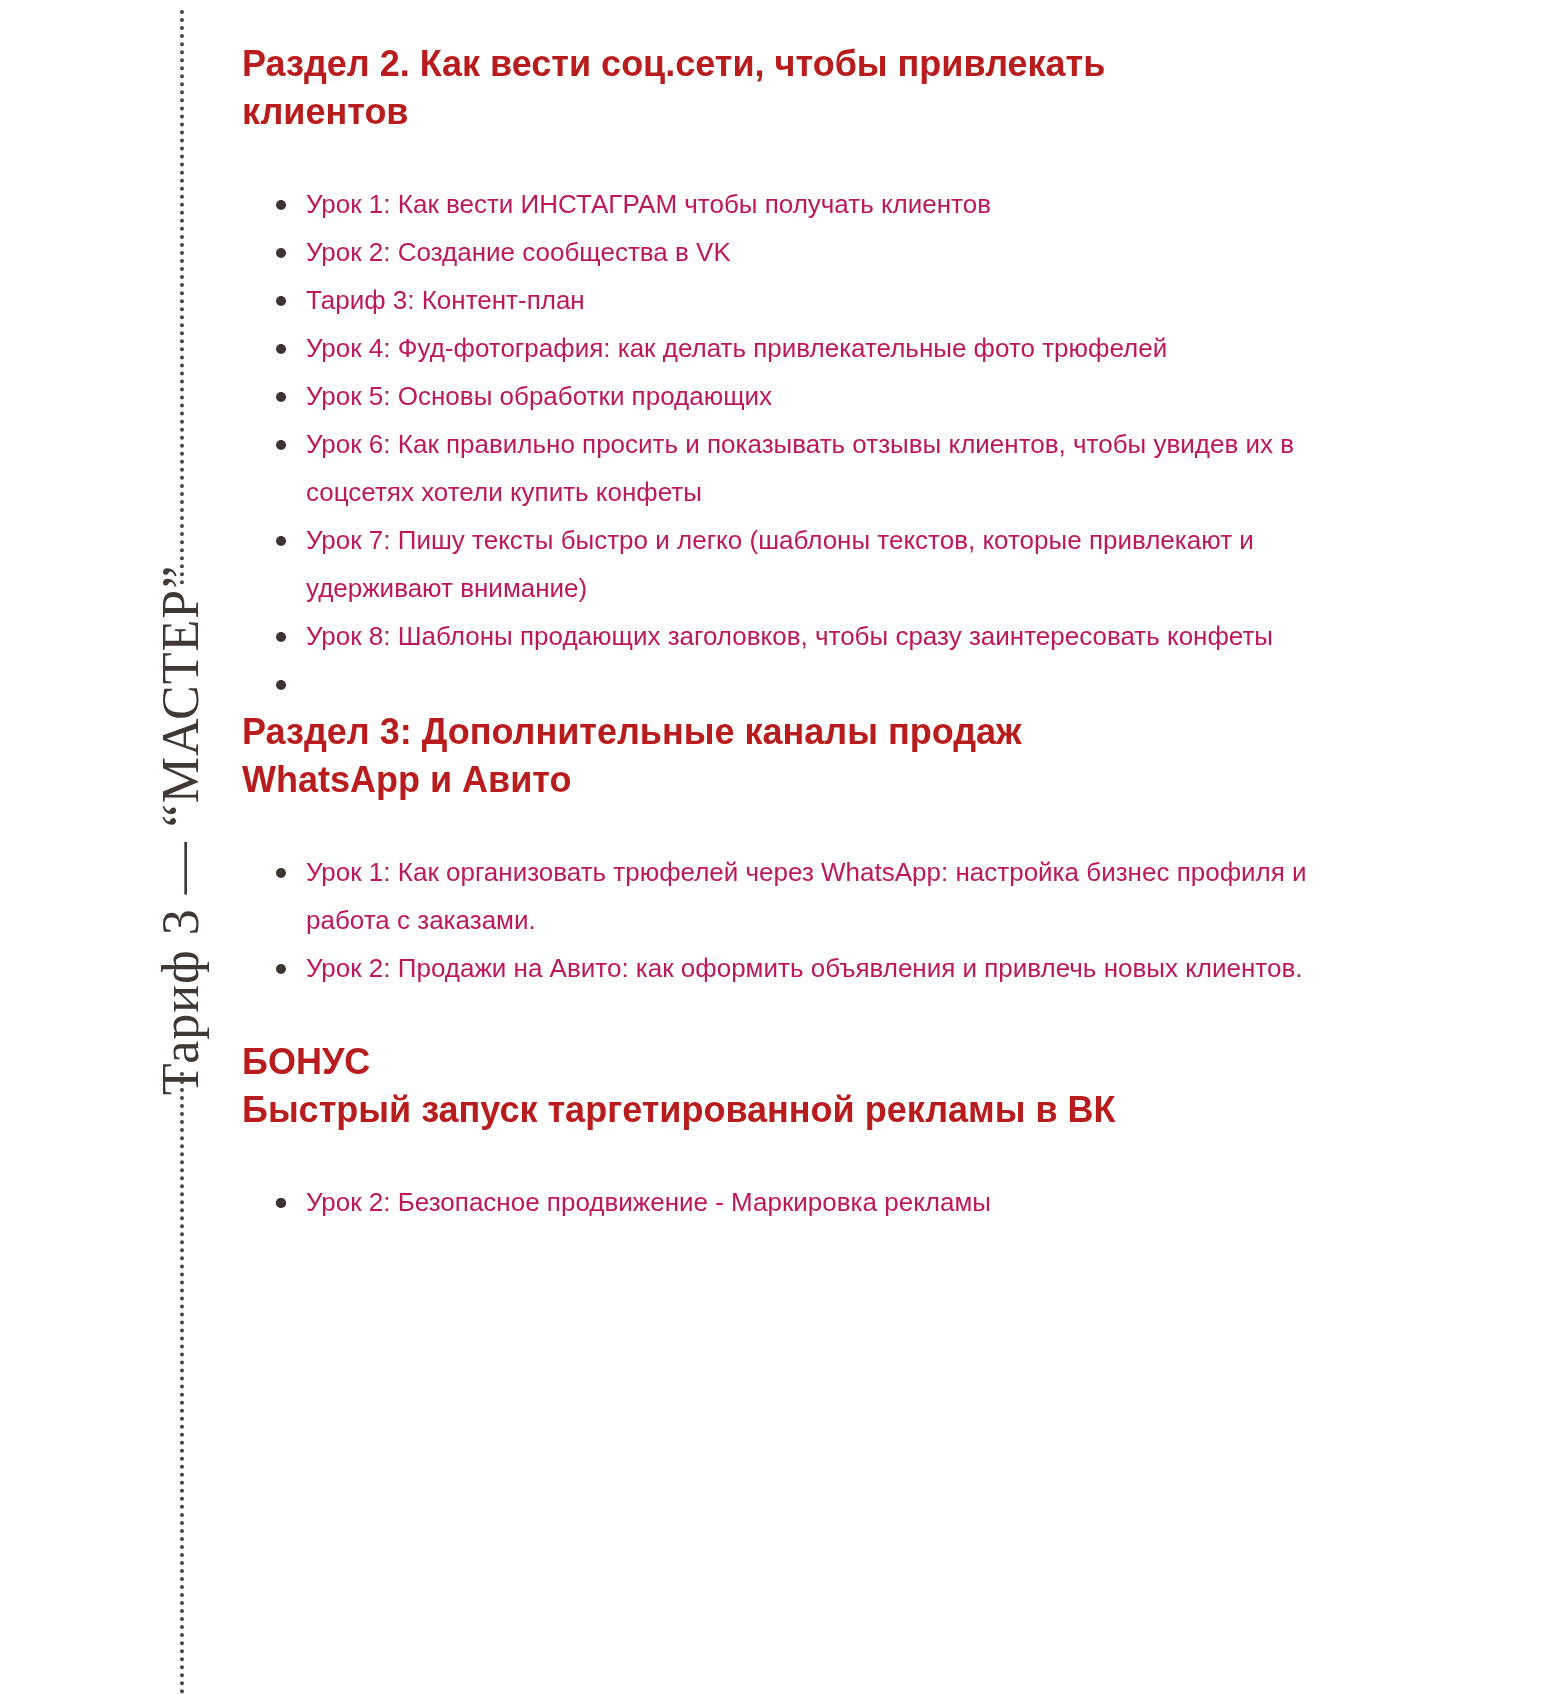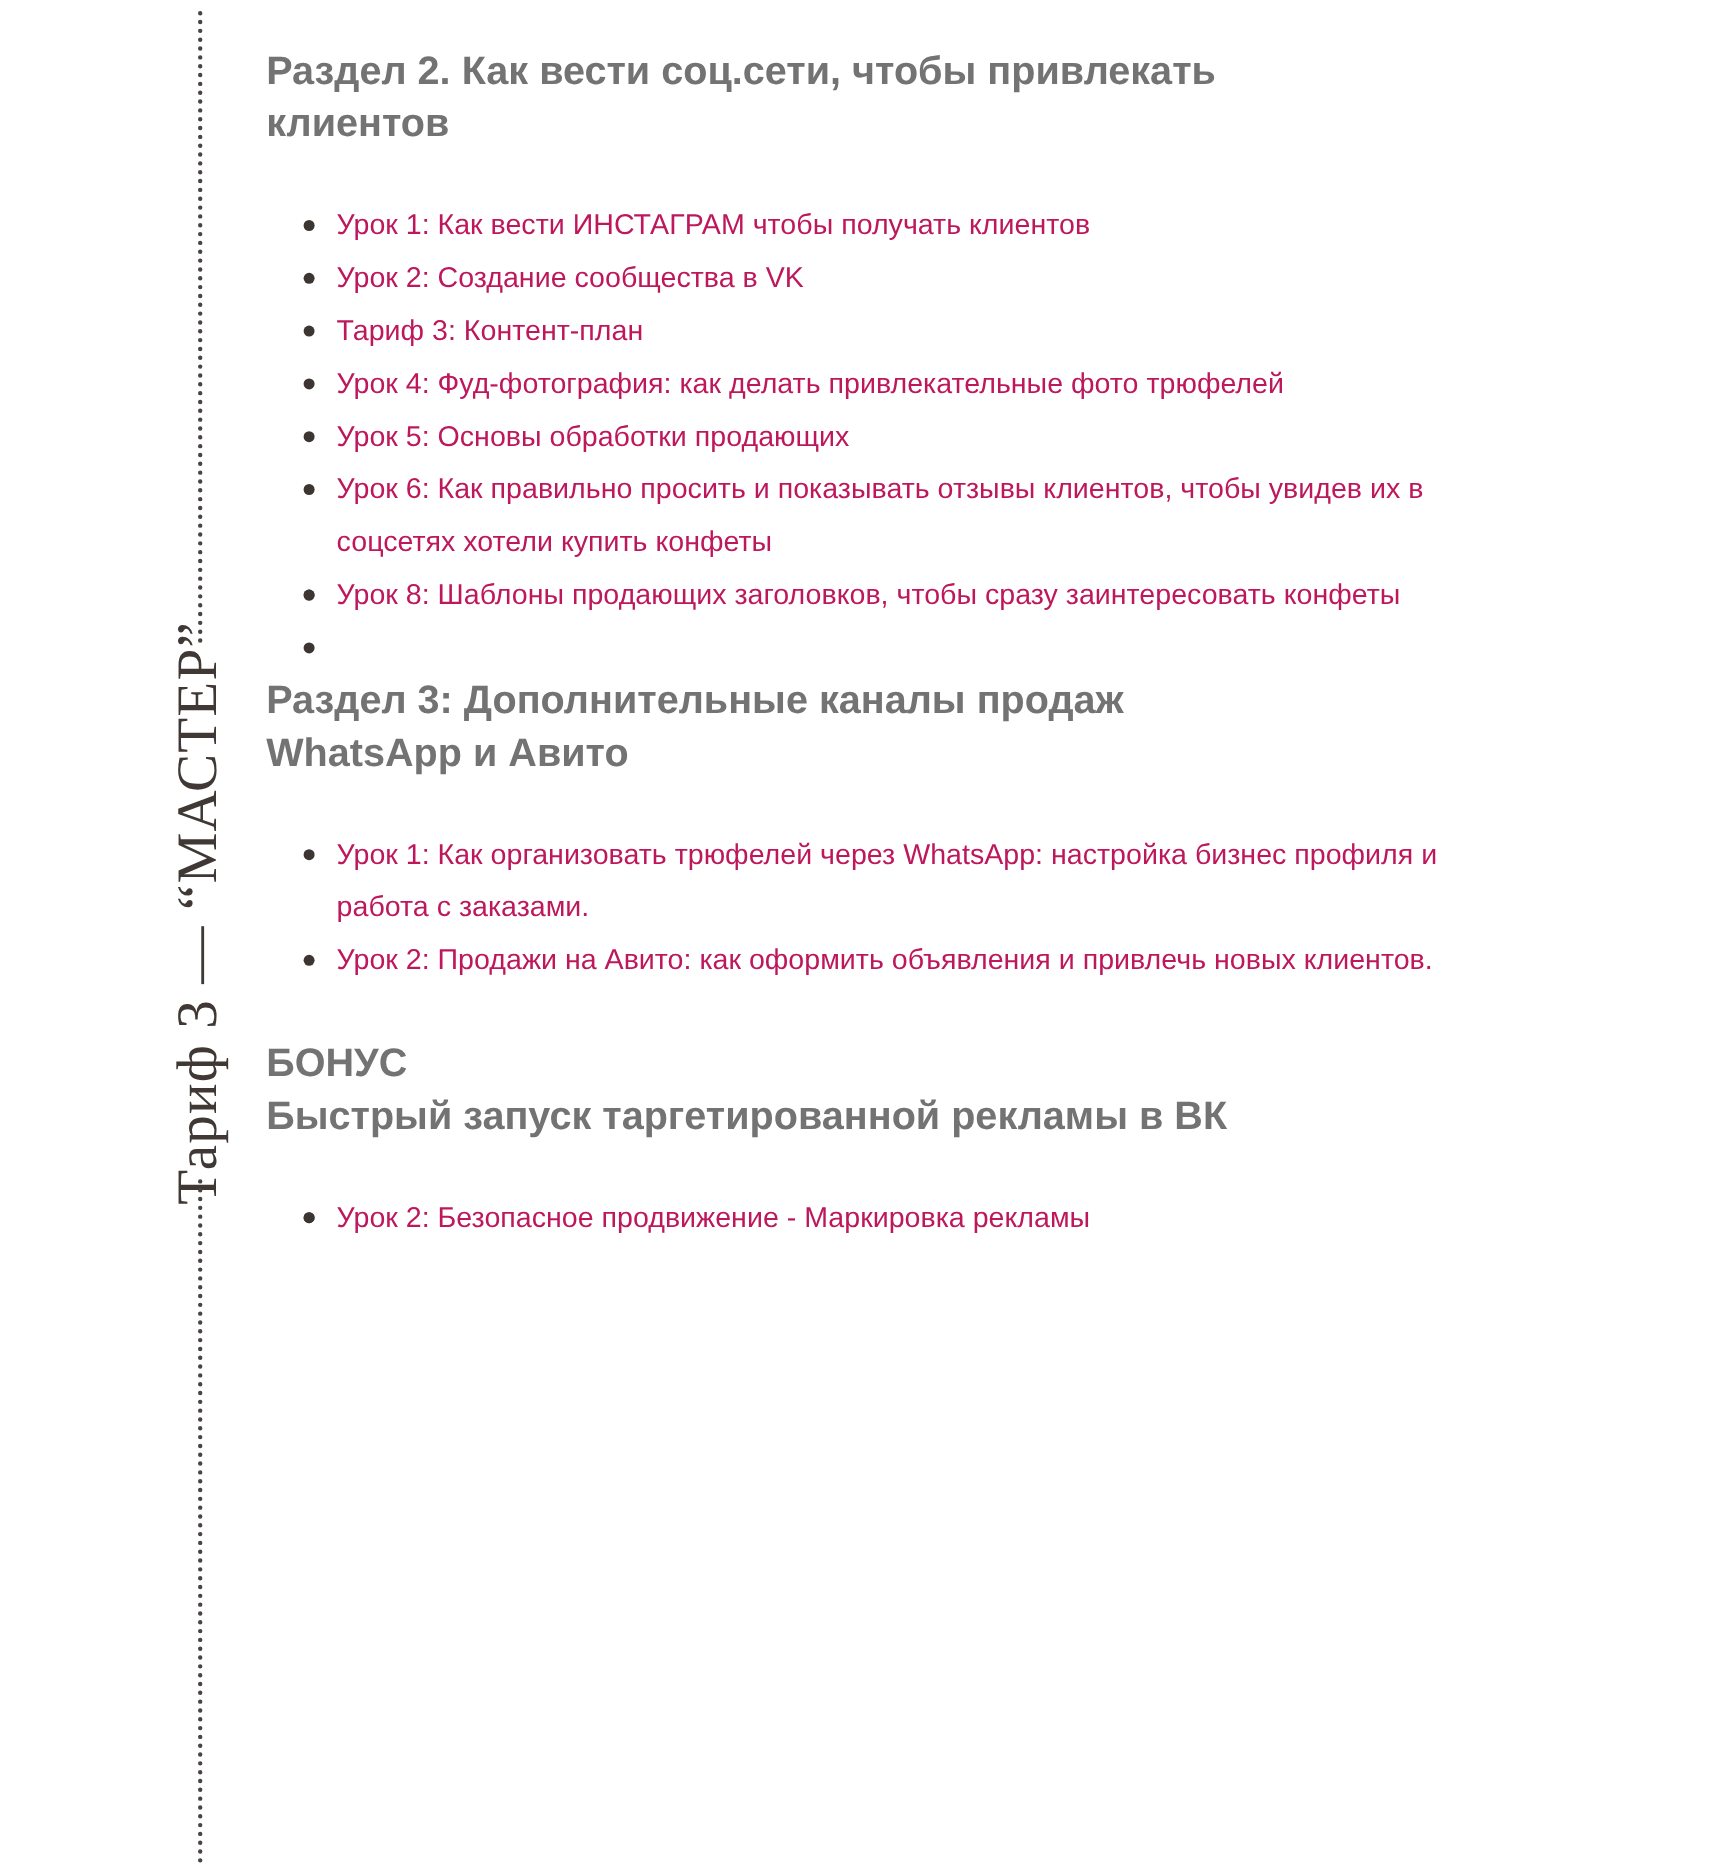--- a/index.html
+++ b/index.html
@@ -14,21 +14,21 @@
   .dots.bottom { top:1072px; height:622px; }
   .side-label {
     position:absolute; left:180px; top:830px;
     transform: translate(-50%, -50%) rotate(-90deg);
     white-space:nowrap; font-family:"Liberation Serif", "DejaVu Serif", serif;
     font-size:52px; color:#3f3834; letter-spacing:1px;
   }
   .content { position:absolute; left:242px; top:40px; width:1150px; }
   .h {
     font-family:"Liberation Sans", sans-serif; font-weight:bold; font-size:36px;
-    line-height:48px; color:#737373; margin:0;
+    line-height:48px; color:#b91c1c; margin:0;
   }
   ul { list-style:none; margin:0; padding:0; }
   li {
     position:relative; padding-left:64px; font-family:"Liberation Sans", sans-serif;
     font-size:26px; line-height:48px; color:#be185d;
   }
   li .bullet {
     position:absolute; left:34px; top:20px; width:10px; height:10px; border-radius:50%;
     background:#3c3532;
   }
@@ -50,21 +50,21 @@
       <span>клиентов</span>
     </p>
     <div class="gap-l"></div>
     <ul>
       <li><span class="bullet"></span><span>Урок 1: Как вести ИНСТАГРАМ чтобы получать клиентов</span></li>
       <li><span class="bullet"></span><span>Урок 2: Создание сообщества в VK</span></li>
       <li><span class="bullet"></span><span>Тариф 3: Контент-план</span></li>
       <li><span class="bullet"></span><span>Урок 4: Фуд-фотография: как делать привлекательные фото трюфелей</span></li>
       <li><span class="bullet"></span><span>Урок 5: Основы обработки продающих</span></li>
       <li><span class="bullet"></span><span>Урок 6: Как правильно просить и показывать отзывы клиентов, чтобы увидев их в соцсетях хотели купить конфеты</span></li>
-      <li><span class="bullet"></span></li>
+      <li><span class="bullet"></span><span>Урок 7: Пишу тексты быстро и легко (шаблоны текстов, которые привлекают и удерживают внимание)</span></li>
       <li><span class="bullet"></span><span>Урок 8: Шаблоны продающих заголовков, чтобы сразу заинтересовать конфеты</span></li>
       <li style="height:48px"><span class="bullet"></span><span></span></li>
     </ul>
   </div>
 
   <div>
     <p class="h">
       <span>Раздел 3: Дополнительные каналы продаж</span><br>
       <span>WhatsApp и Авито</span>
     </p>

